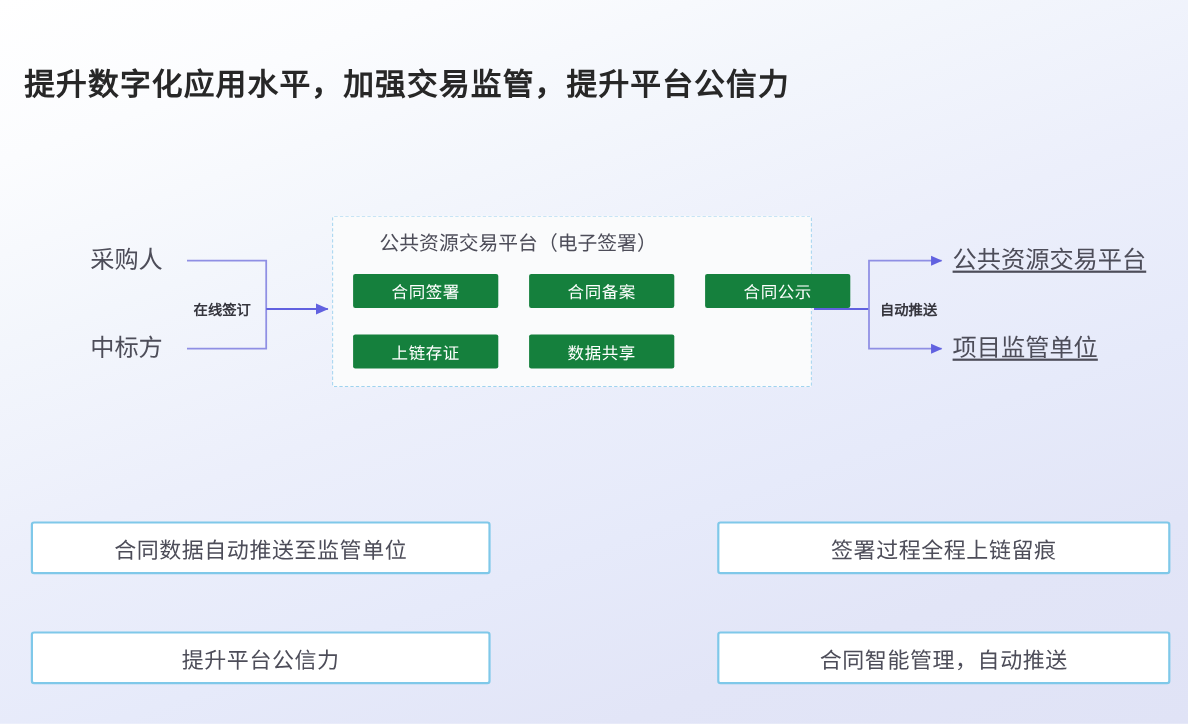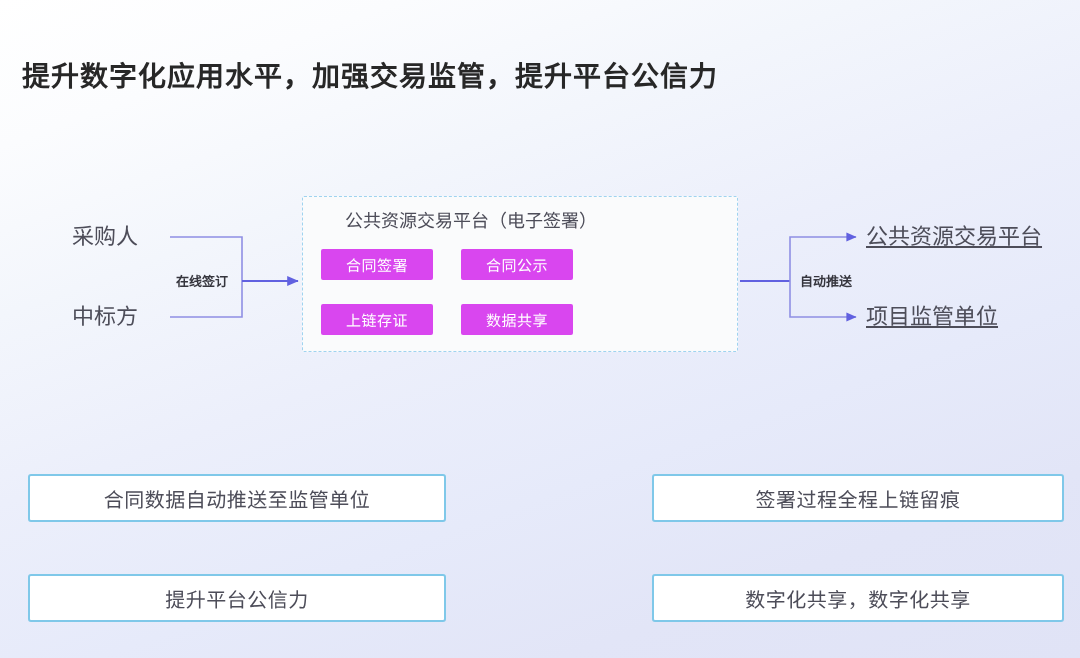--- a/index.html
+++ b/index.html
@@ -52,20 +52,21 @@
     width: 1080px;
     height: 200px;
   }
 
   .actor {
     position: absolute;
     font-size: 22px;
     color: #4d4d59;
     white-space: nowrap;
     line-height: 30px;
+    margin-left: 10px;
   }
   #actor-buyer   { left: 72px;  top: 42px; }
   #actor-winner  { left: 72px;  top: 122px; }
 
   .dest {
     position: absolute;
     font-size: 22px;
     color: #4d4d59;
     white-space: nowrap;
     line-height: 30px;
@@ -119,23 +120,23 @@
   .tag-row {
     position: absolute;
     left: 18px;
     display: flex;
     gap: 28px;
   }
   #tag-row-1 { top: 52px; }
   #tag-row-2 { top: 107px; align-items: center; }
 
   .tag {
-    width: 112px;
+    width: 132px;
     height: 31px;
-    background: #d946ef;
+    background: #15803d;
     color: #ffffff;
     font-size: 15px;
     display: flex;
     align-items: center;
     justify-content: center;
     border-radius: 2px;
     white-space: nowrap;
     letter-spacing: 0.5px;
   }
 
@@ -197,33 +198,34 @@
     <div class="actor" id="actor-winner">中标方</div>
 
     <div class="edge-label" id="label-sign">在线签订</div>
     <div class="edge-label" id="label-push">自动推送</div>
 
     <div id="platform-box">
       <div id="platform-title">公共资源交易平台（电子签署）</div>
 
       <div class="tag-row" id="tag-row-1">
         <div class="tag">合同签署</div>
+        <div class="tag">合同备案</div>
         <div class="tag">合同公示</div>
       </div>
 
       <div class="tag-row" id="tag-row-2">
         <div class="tag">上链存证</div>
         <div class="tag">数据共享</div>
       </div>
     </div>
 
     <div class="dest" id="dest-platform">公共资源交易平台</div>
     <div class="dest" id="dest-regulator">项目监管单位</div>
   </div>
 
   <div id="cards">
     <div class="card" id="card-0">合同数据自动推送至监管单位</div>
     <div class="card" id="card-1">签署过程全程上链留痕</div>
     <div class="card" id="card-2">提升平台公信力</div>
-    <div class="card" id="card-3">数字化共享，数字化共享</div>
+    <div class="card" id="card-3">合同智能管理，自动推送</div>
   </div>
 
 </div>
 
 </body></html>

